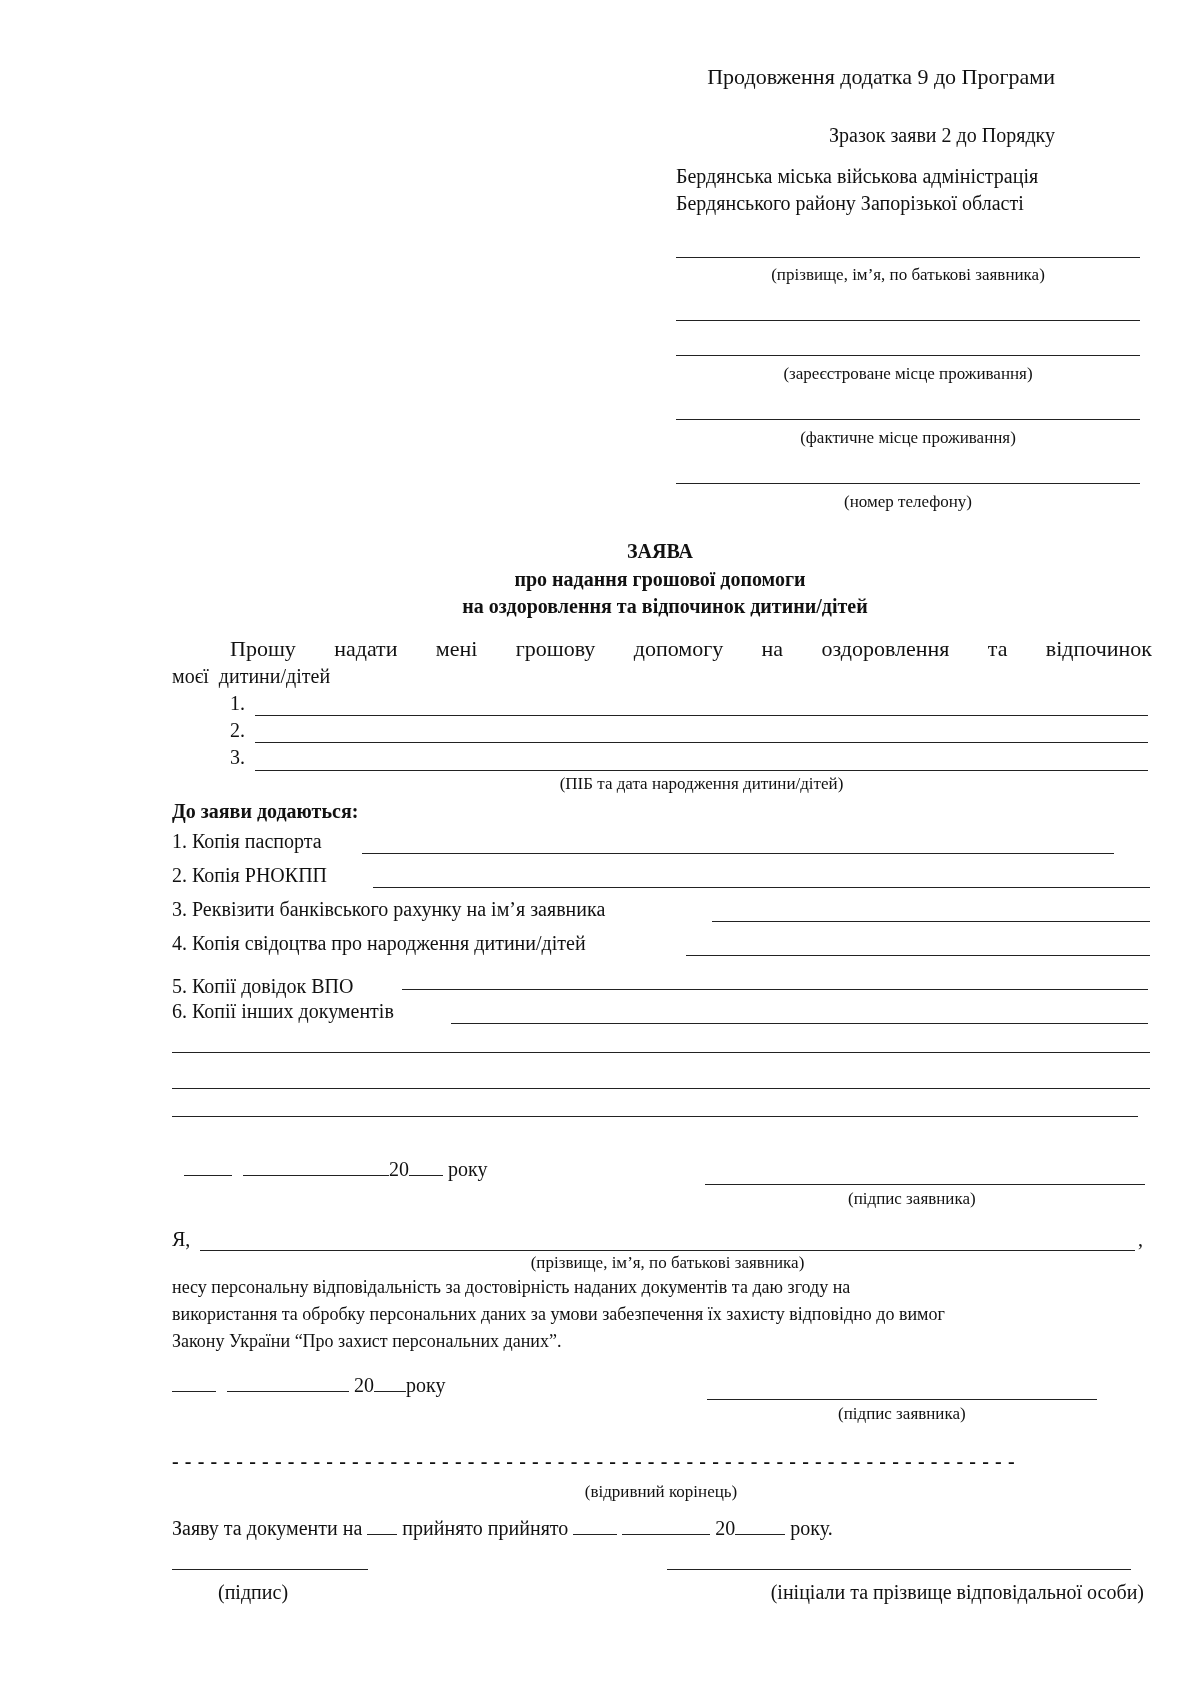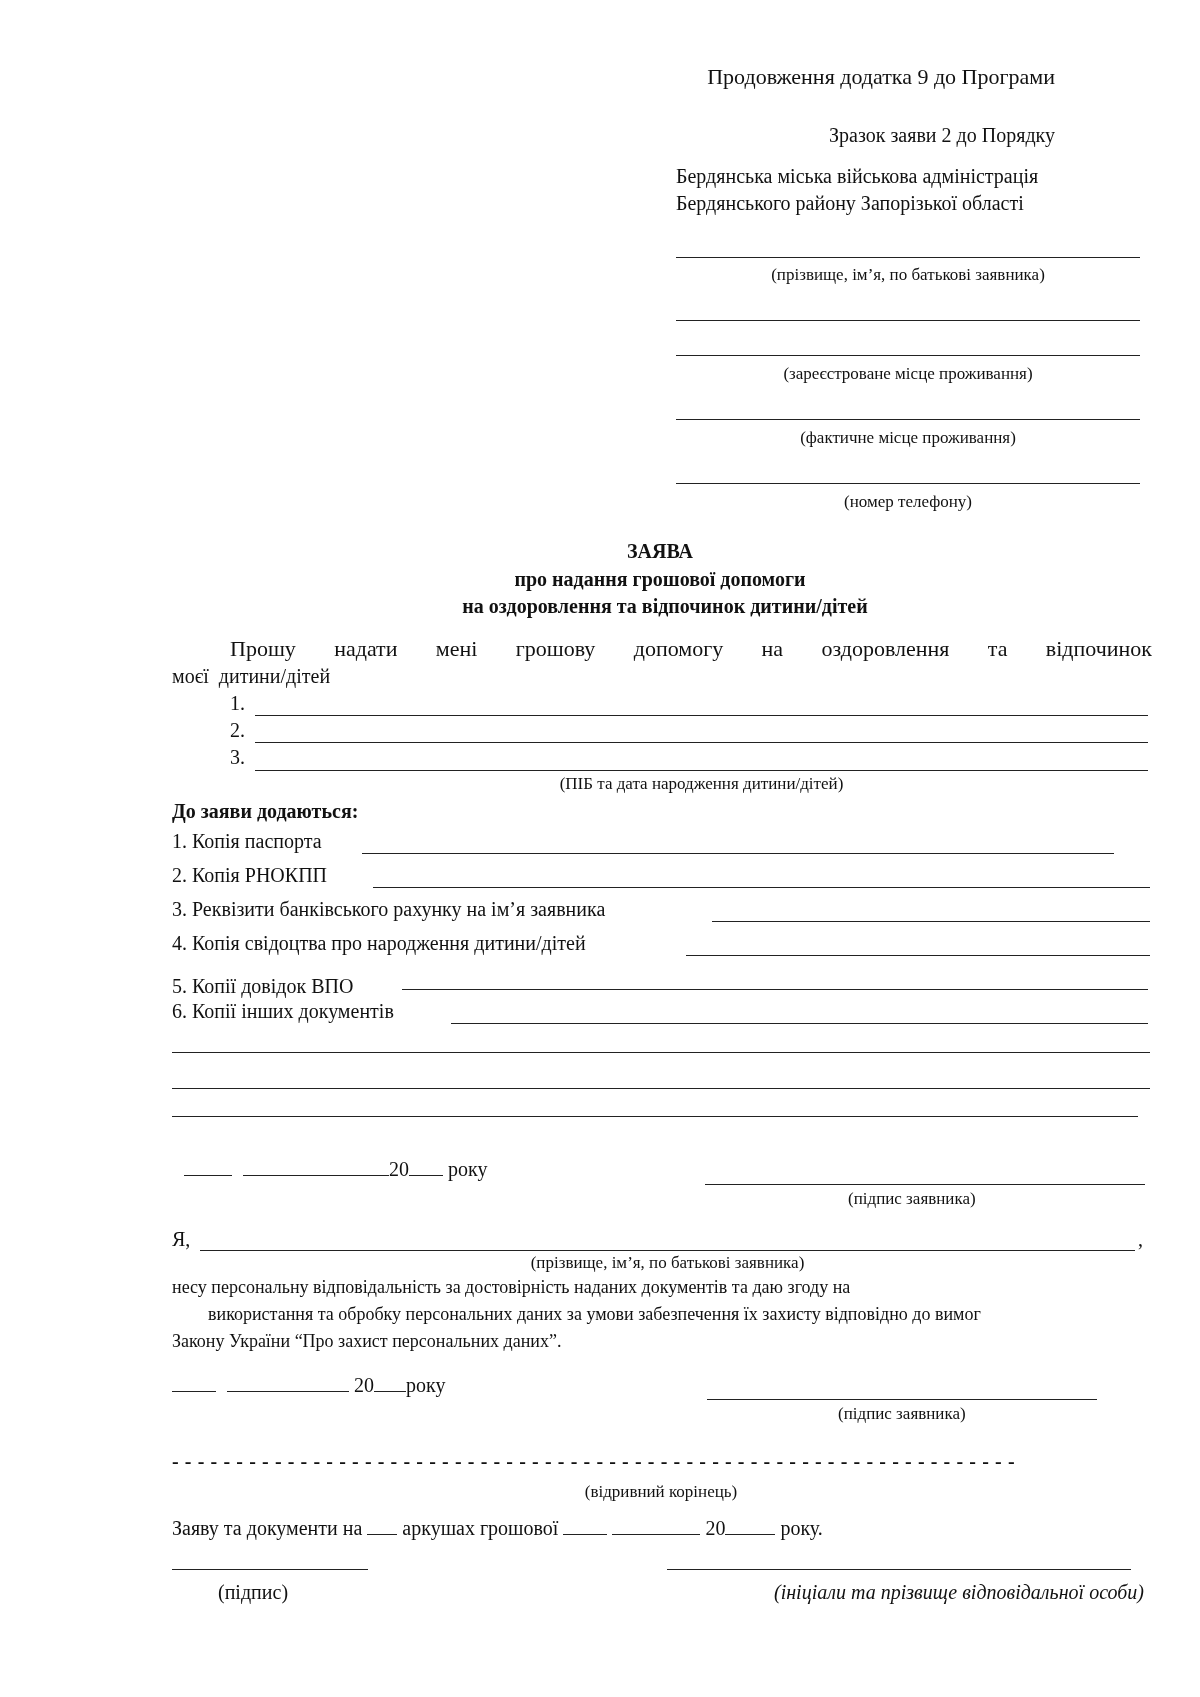--- a/index.html
+++ b/index.html
@@ -98,40 +98,40 @@
   <span>року</span>
 </div>
 <div class="line" style="left:705px; width:440px; top:1184px;"></div>
 <div class="abs f17" style="left:848px; top:1189px;">(підпис заявника)</div>
 
 <div class="abs f20" style="left:172px; top:1228px;">Я,</div>
 <div class="line" style="left:200px; width:935px; top:1250px;"></div>
 <div class="abs f20" style="left:1138px; top:1228px;">,</div>
 <div class="abs f17 center" style="left:200px; width:935px; top:1253px;">(прізвище, ім’я, по батькові заявника)</div>
 <div class="abs f18" style="left:172px; top:1277px;">несу персональну відповідальність за достовірність наданих документів та даю згоду на</div>
-<div class="abs f18" style="left:172px; top:1304px;margin-left:36px;">використання та обробку персональних даних за умови забезпечення їх захисту відповідно до вимог</div>
+<div class="abs f18" style="left:172px; top:1304px;">використання та обробку персональних даних за умови забезпечення їх захисту відповідно до вимог</div>
 <div class="abs f18" style="left:172px; top:1331px;">Закону України “Про захист персональних даних”.</div>
 
 <div class="abs f20" style="left:172px; top:1374px;">
   <span class="blank" style="width:44px;"></span>
   <span class="blank" style="width:122px; margin-left:6px;"></span>
   <span>20</span><span class="blank" style="width:32px;"></span><span>року</span>
 </div>
 <div class="line" style="left:707px; width:390px; top:1399px;"></div>
 <div class="abs f17" style="left:838px; top:1404px;">(підпис заявника)</div>
 
 <div class="abs f20 bold" style="left:172px; top:1450px; letter-spacing:0.6px;">- - - - - - - - - - - - - - - - - - - - - - - - - - - - - - - - - - - - - - - - - - - - - - - - - - - - - - - - - - - - - - - - - -</div>
 <div class="abs f17 center" style="left:172px; width:978px; top:1482px;">(відривний корінець)</div>
 
 <div class="abs f20" style="left:172px; top:1517px;">
   <span>Заяву та документи на</span>
   <span class="blank" style="width:30px;"></span>
-  <span>аркушах грошової</span>
+  <span>прийнято прийнято</span>
   <span class="blank" style="width:44px;"></span>
   <span class="blank" style="width:88px;"></span>
   <span>20</span><span class="blank" style="width:50px;"></span>
   <span>року.</span>
 </div>
 
 <div class="line" style="left:172px; width:196px; top:1569px;"></div>
 <div class="abs f20" style="left:218px; top:1581px;">(підпис)</div>
 <div class="line" style="left:667px; width:464px; top:1569px;"></div>
-<div class="abs f20" style="right:56px; top:1581px;font-style:italic;">(ініціали та прізвище відповідальної особи)</div>
+<div class="abs f20" style="right:56px; top:1581px;">(ініціали та прізвище відповідальної особи)</div>
 
 </body></html>

